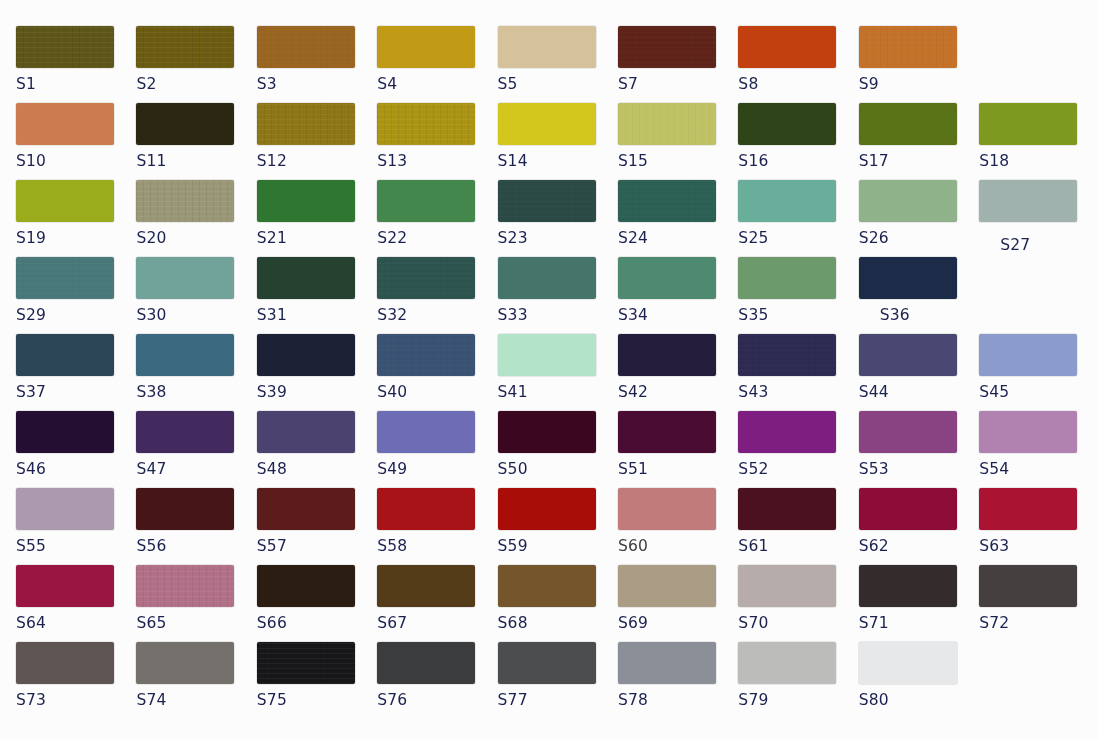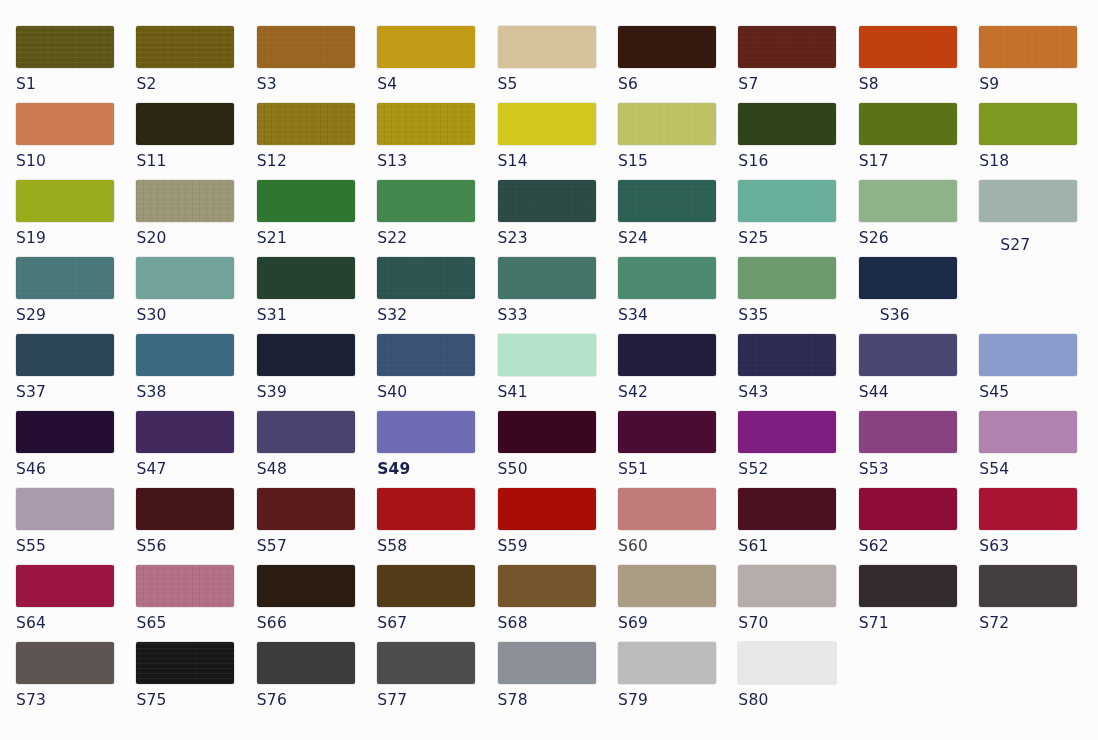--- a/index.html
+++ b/index.html
@@ -100,24 +100,20 @@
       </div>
       <div class="swatch-cell">
         <div class="swatch-chip" title="#c19b16" style="background: rgb(193, 155, 22);"></div>
         <div class="swatch-label" style="color: rgb(27, 34, 80);">S4</div>
       </div>
       <div class="swatch-cell">
         <div class="swatch-chip" title="#d5c29b" style="background: rgb(213, 194, 155);"></div>
         <div class="swatch-label" style="color: rgb(27, 34, 80);">S5</div>
       </div>
       <div class="swatch-cell">
-        <div class="swatch-chip" title="#36190e" style="background: rgb(54, 25, 14);"></div>
-        <div class="swatch-label" style="color: rgb(27, 34, 80);">S6</div>
-      </div>
-      <div class="swatch-cell">
         <div class="swatch-chip textured-soft" title="#60231a" style="background: rgb(96, 35, 26);"></div>
         <div class="swatch-label" style="color: rgb(27, 34, 80);">S7</div>
       </div>
       <div class="swatch-cell">
         <div class="swatch-chip" title="#c2400f" style="background: rgb(194, 64, 15);"></div>
         <div class="swatch-label" style="color: rgb(27, 34, 80);">S8</div>
       </div>
       <div class="swatch-cell">
         <div class="swatch-chip textured-soft" title="#c4712a" style="background: rgb(196, 113, 42);"></div>
         <div class="swatch-label" style="color: rgb(27, 34, 80);">S9</div>
@@ -279,21 +275,21 @@
       <div class="swatch-cell">
         <div class="swatch-chip" title="#432a5e" style="background: rgb(67, 42, 94);"></div>
         <div class="swatch-label" style="color: rgb(27, 34, 80);">S47</div>
       </div>
       <div class="swatch-cell">
         <div class="swatch-chip" title="#4c4270" style="background: rgb(76, 66, 112);"></div>
         <div class="swatch-label" style="color: rgb(27, 34, 80);">S48</div>
       </div>
       <div class="swatch-cell">
         <div class="swatch-chip" title="#6e6cb4" style="background: rgb(110, 108, 180);"></div>
-        <div class="swatch-label" style="color: rgb(27, 34, 80); font-weight: bold;">S49</div>
+        <div class="swatch-label" style="color: rgb(27, 34, 80);">S49</div>
       </div>
       <div class="swatch-cell">
         <div class="swatch-chip" title="#3b0620" style="background: rgb(59, 6, 32);"></div>
         <div class="swatch-label" style="color: rgb(27, 34, 80);">S50</div>
       </div>
       <div class="swatch-cell">
         <div class="swatch-chip" title="#4b0c33" style="background: rgb(75, 12, 51);"></div>
         <div class="swatch-label" style="color: rgb(27, 34, 80);">S51</div>
       </div>
       <div class="swatch-cell">
@@ -384,20 +380,24 @@
         <div class="swatch-chip" title="#45403f" style="background: rgb(69, 64, 63);"></div>
         <div class="swatch-label" style="color: rgb(27, 34, 80);">S72</div>
       </div>
     </div>
     <div class="swatch-row">
       <div class="swatch-cell">
         <div class="swatch-chip" title="#5e5452" style="background: rgb(94, 84, 82);"></div>
         <div class="swatch-label" style="color: rgb(27, 34, 80);">S73</div>
       </div>
       <div class="swatch-cell">
+        <div class="swatch-chip" title="#74716d" style="background: rgb(116, 113, 109);"></div>
+        <div class="swatch-label" style="color: rgb(27, 34, 80);">S74</div>
+      </div>
+      <div class="swatch-cell">
         <div class="swatch-chip textured" title="#17171a" style="background: rgb(23, 23, 26);"></div>
         <div class="swatch-label" style="color: rgb(27, 34, 80);">S75</div>
       </div>
       <div class="swatch-cell">
         <div class="swatch-chip" title="#3b3c3e" style="background: rgb(59, 60, 62);"></div>
         <div class="swatch-label" style="color: rgb(27, 34, 80);">S76</div>
       </div>
       <div class="swatch-cell">
         <div class="swatch-chip" title="#4c4d4f" style="background: rgb(76, 77, 79);"></div>
         <div class="swatch-label" style="color: rgb(27, 34, 80);">S77</div>

